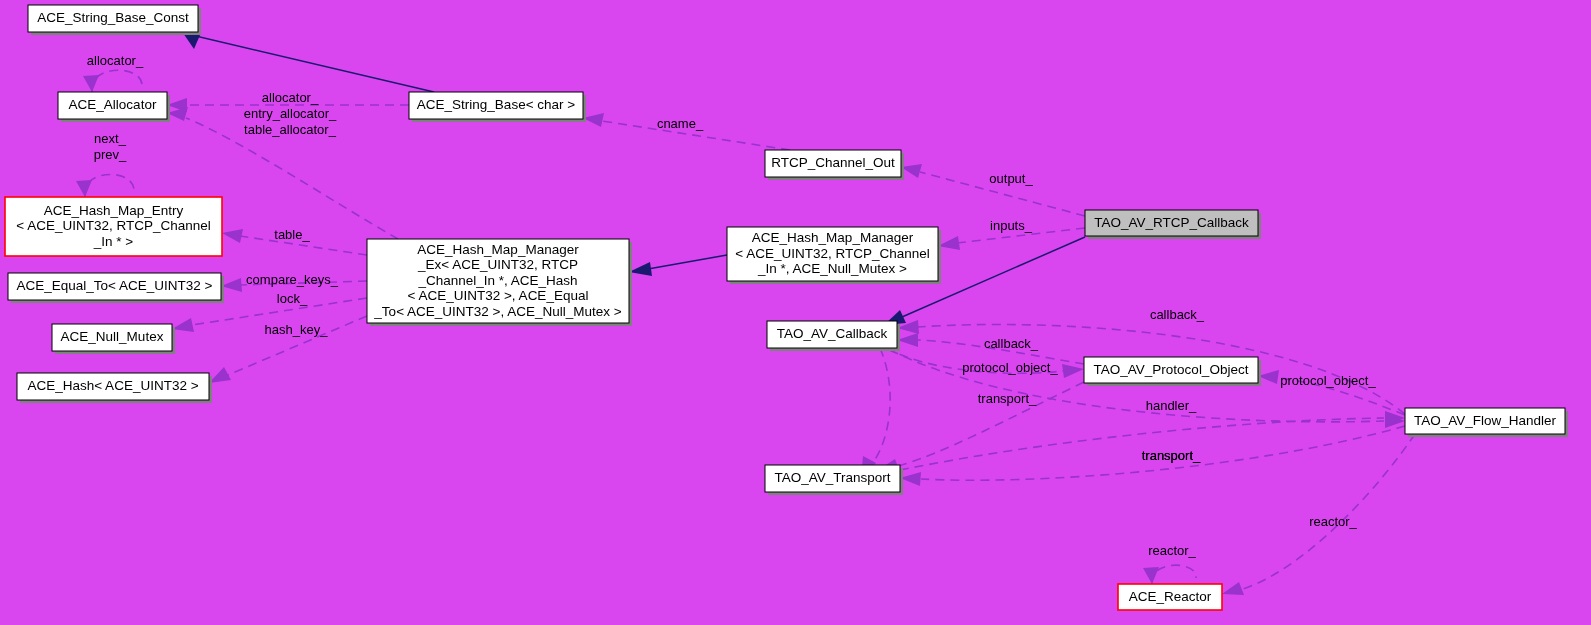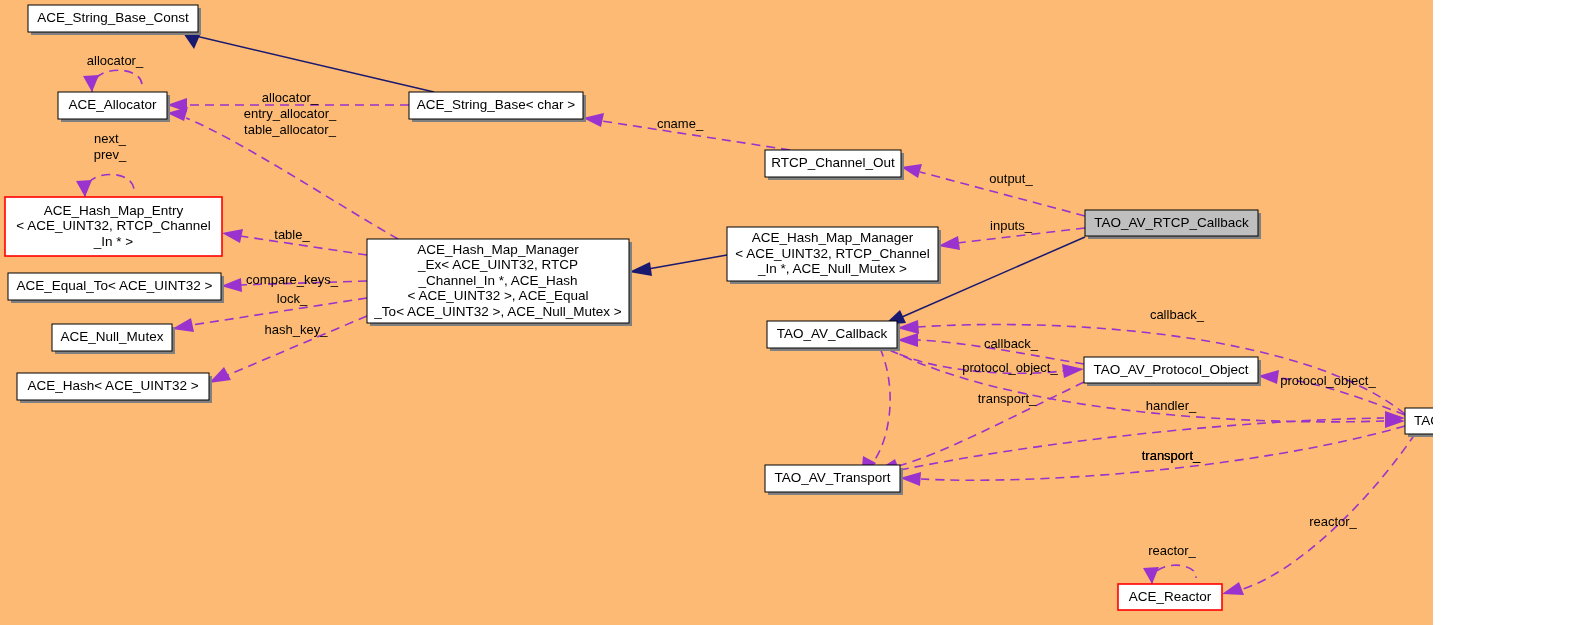--- a/index.html
+++ b/index.html
@@ -2,23 +2,23 @@
 <html><head>
 <meta charset="utf-8">
 <style>
   html, body {
     margin: 0;
     padding: 0;
     background: #ffffff;
   }
   #diagram-root {
     position: relative;
-    width: 1433px;
+    width: 1591px;
     height: 625px;
-    background: #fdba74;
+    background: #d946ef;
     font-family: "Liberation Sans", "DejaVu Sans", sans-serif;
     overflow: hidden;
   }
   svg#graph {
     position: absolute;
     left: 0;
     top: 0;
     width: 1591px;
     height: 625px;
   }

